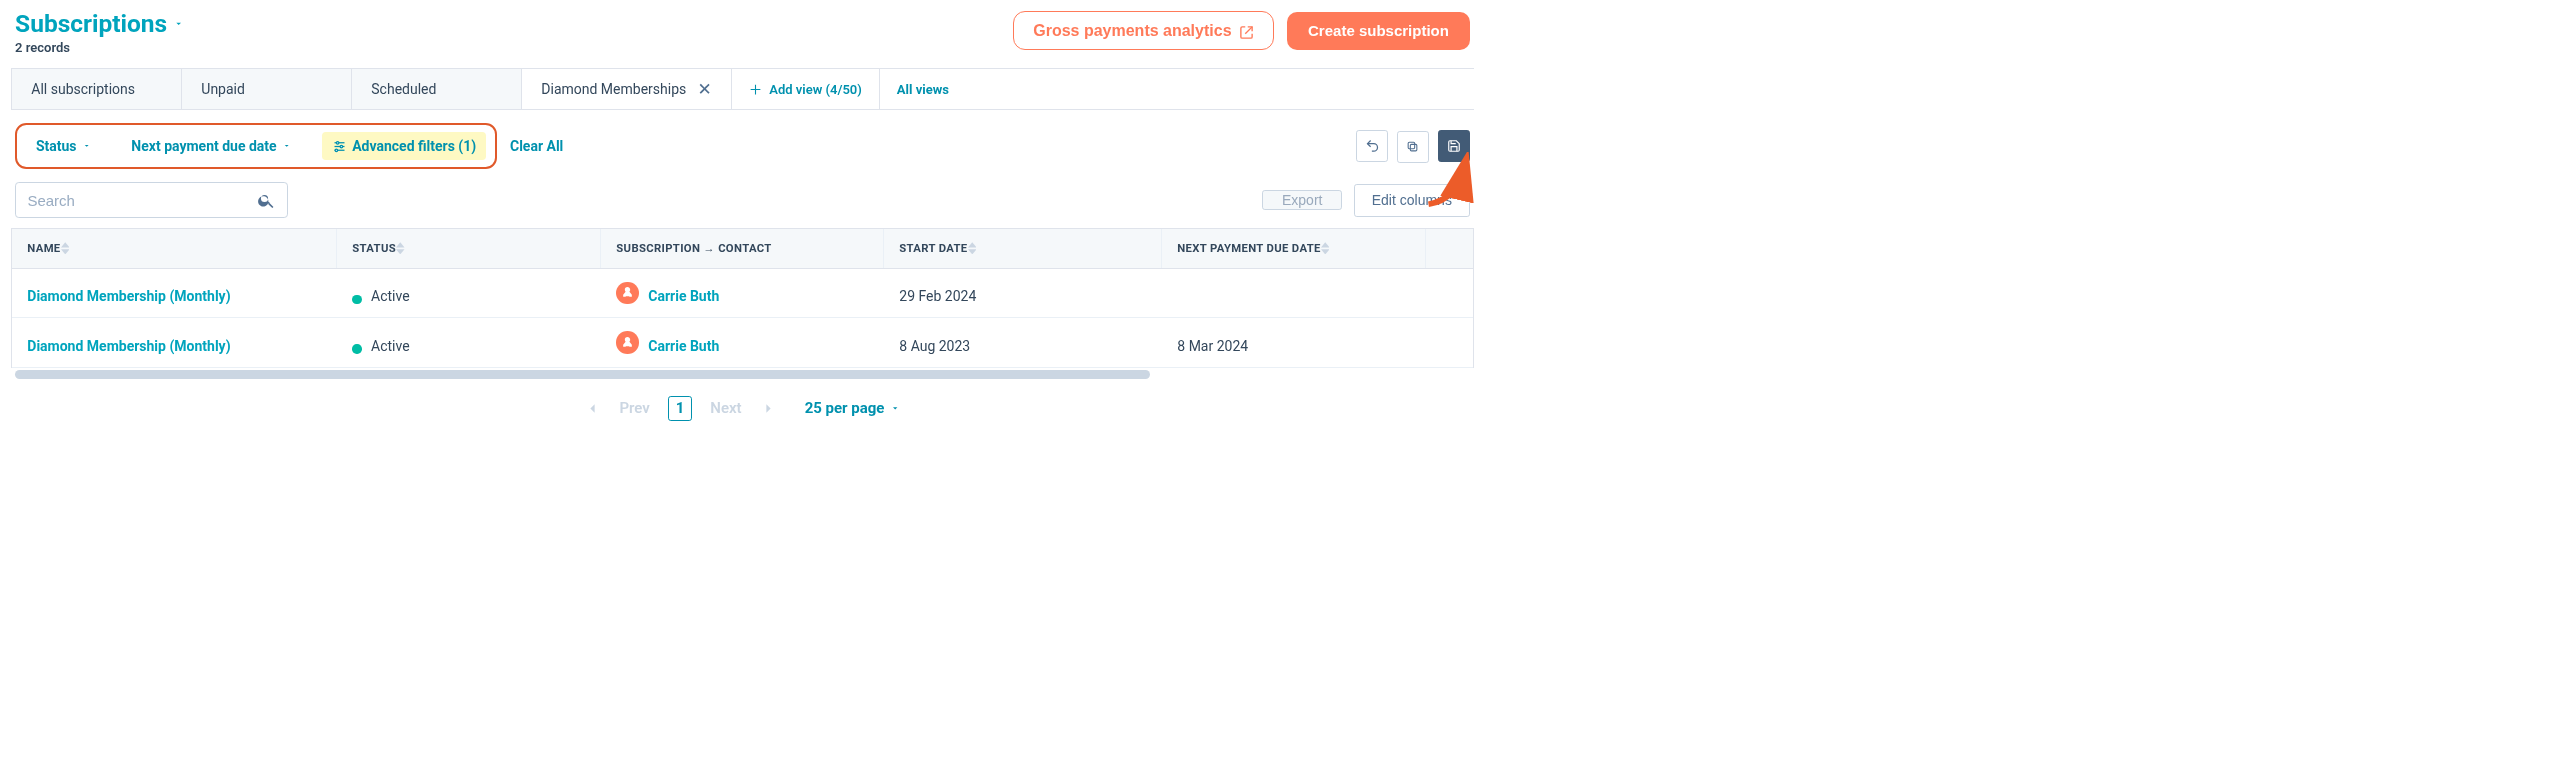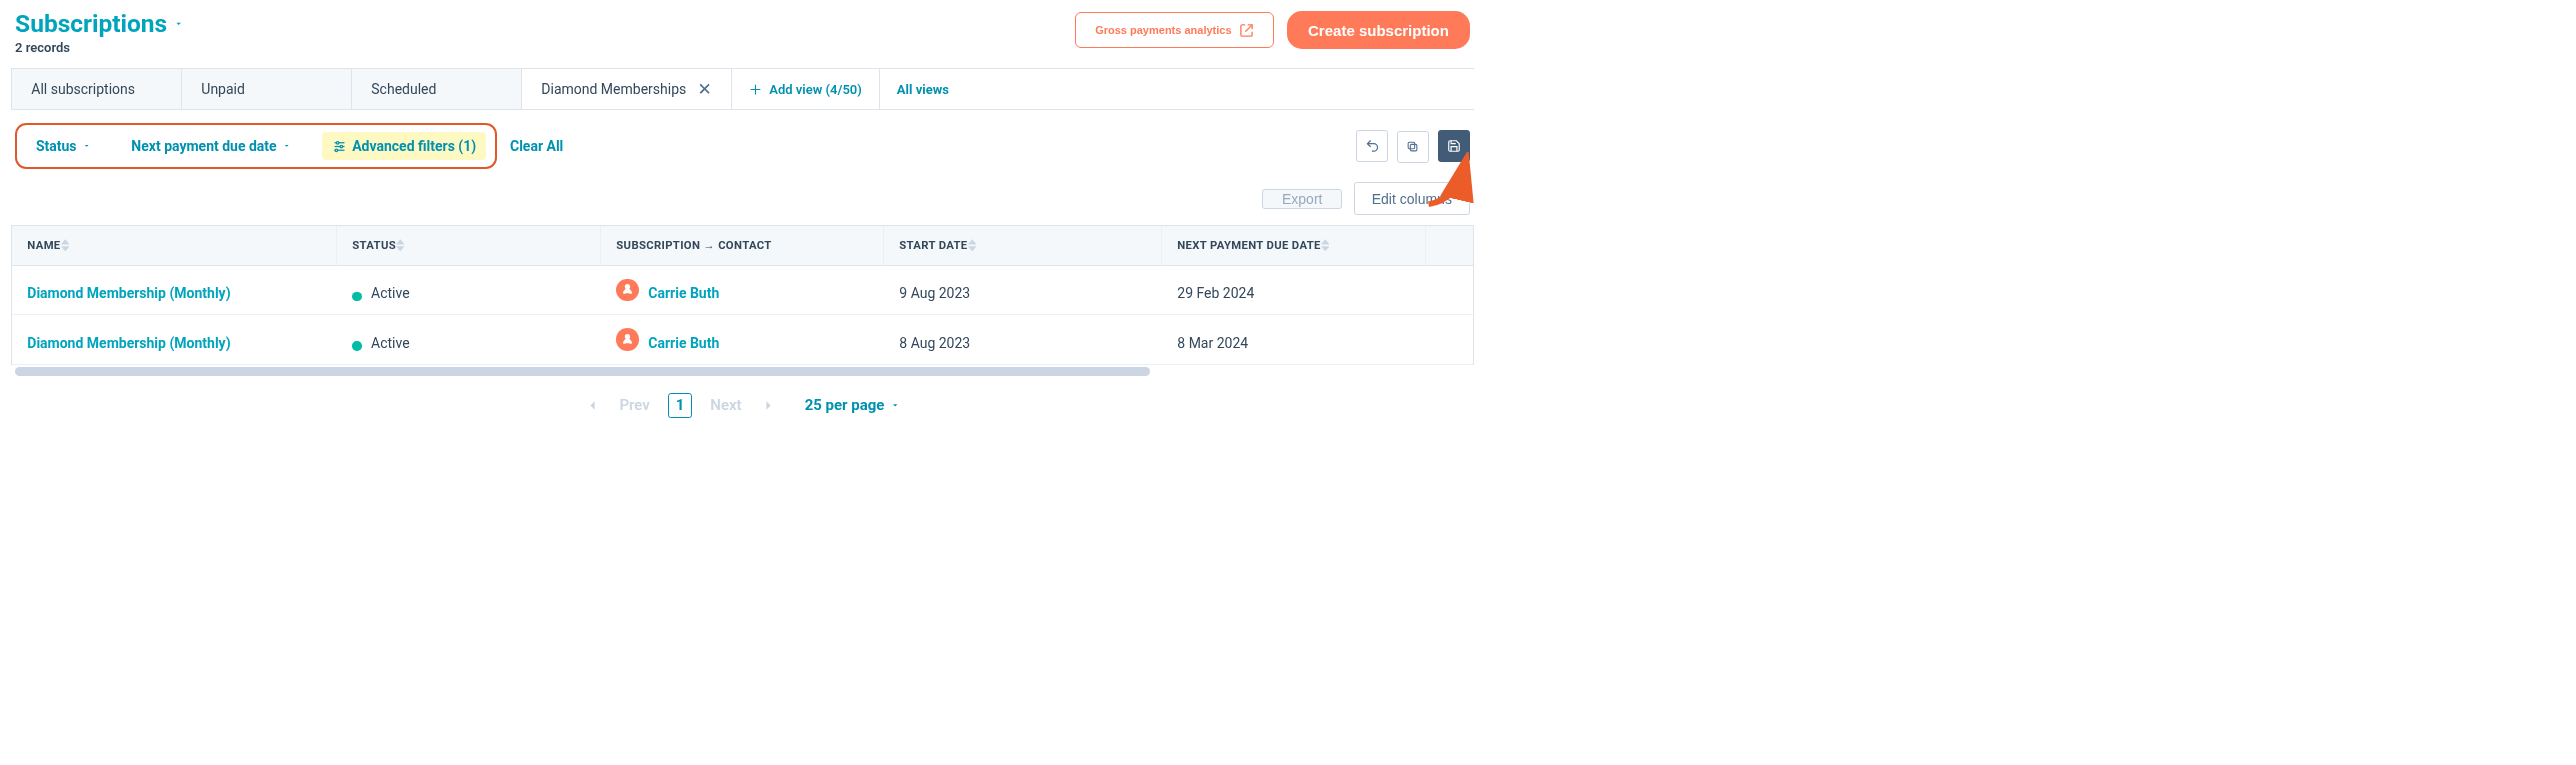--- a/index.html
+++ b/index.html
@@ -30,36 +30,36 @@
   }
   .page-title svg { fill: #00a4bd; }
   .rec-count { font-size: 13px; font-weight: 600; color: #33475b; margin-top: 1.9px; }
 
   .header-right { display: flex; gap: 13px; align-items: center; padding-top: 1.9px; }
   .btn-outline {
     border: 1.4px solid #ff7a59;
     color: #ff7a59;
     background: #fff;
     font-weight: 600;
-    font-size: 11px;
+    font-size: 16px;
     padding: 9.4px 19px;
-    border-radius: 6px;
+    border-radius: 12px;
     display: inline-flex;
-    align-items: center;
+    align-items: flex-end;
     gap: 7.5px;
     cursor: pointer;
   }
   .btn-primary {
     background: #ff7a59;
     color: #fff;
     font-weight: 600;
     font-size: 15px;
     padding: 10.4px 21px;
     border: none;
-    border-radius: 15px;
+    border-radius: 10px;
     cursor: pointer;
   }
 
   
   .tabs-row {
     display: flex;
     border-top: 0.9px solid #dfe3eb;
     border-left: 0.9px solid #dfe3eb;
     border-bottom: 0.9px solid #dfe3eb;
   }
@@ -330,20 +330,26 @@
           <marker id="ah" markerWidth="10" markerHeight="10" refX="6" refY="3" orient="auto">
             <path d="M0,0 L0,6 L9,3 z" fill="#ec5c29"></path>
           </marker>
         </defs>
       <path d="M10,55 Q40,50 48,15" fill="none" stroke="#ec5c29" stroke-width="6" marker-end="url(#ah)"></path>
     </svg>
   </div>
 </div>
 
 <div class="search-row">
+  <div class="search-wrap">
+    <input placeholder="Search" style="">
+    <svg width="19" height="19" viewBox="0 0 24 24">
+        <path d="M15.5 14h-.8l-.3-.3A6.5 6.5 0 1 0 14 15.5l.3.3v.8l5 5 1.5-1.5-5-5zm-6 0A4.5 4.5 0 1 1 14 9.5 4.5 4.5 0 0 1 9.5 14z"></path>
+      </svg>
+  </div>
   <div class="search-spacer"></div>
   <button class="btn-ghost">Export</button>
   <button class="btn-ghost2">Edit columns</button>
 </div>
 
 <div class="tbl">
   <div class="tbl-head">
     <div class="th">
       <span>NAME</span>
       <span class="sort-ic">
@@ -404,23 +410,20 @@
           <span>Active</span>
         </div>
     <div class="td">
       <span class="avatar">
             <svg viewBox="0 0 24 24">
               <path d="M12 2a5 5 0 0 0-5 5c0 1.4.6 2.7 1.5 3.6L4 16v4h4l1.3-1.3c.8.2 1.7.3 2.7.3s1.9-.1 2.7-.3L16 20h4v-4l-4.5-5.4A5 5 0 0 0 12 2z"></path>
             </svg>
           </span>
       <span class="link">Carrie Buth</span>
     </div>
-    <div class="td">
-          <span>9 Aug 2023</span>
-        </div>
     <div class="td">
           <span>29 Feb 2024</span>
         </div>
     <div class="td"></div>
   </div>
       <div class="tbl-row">
     <div class="td">
           <span class="link">Diamond Membership (Monthly)</span>
         </div>
     <div class="td">

